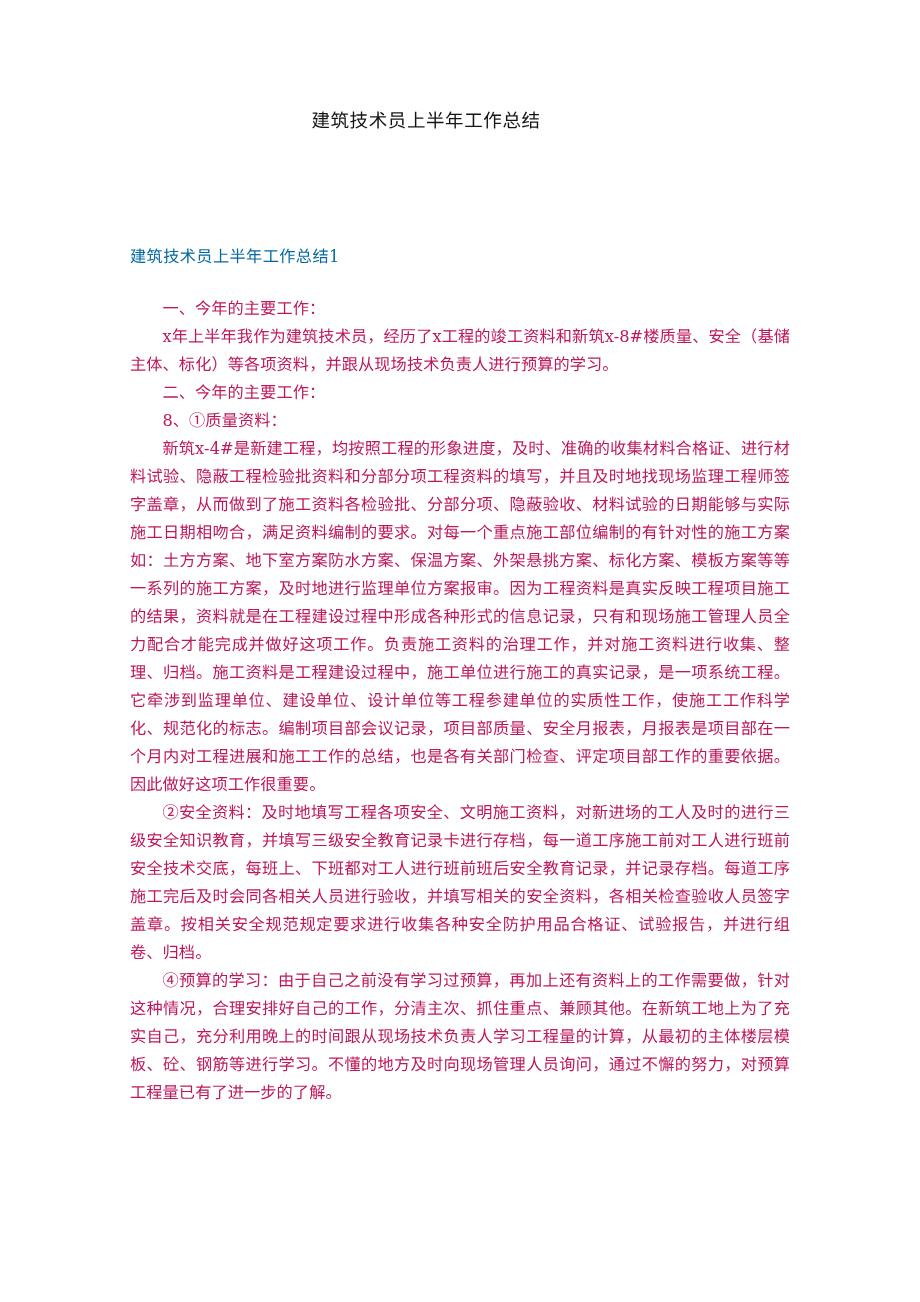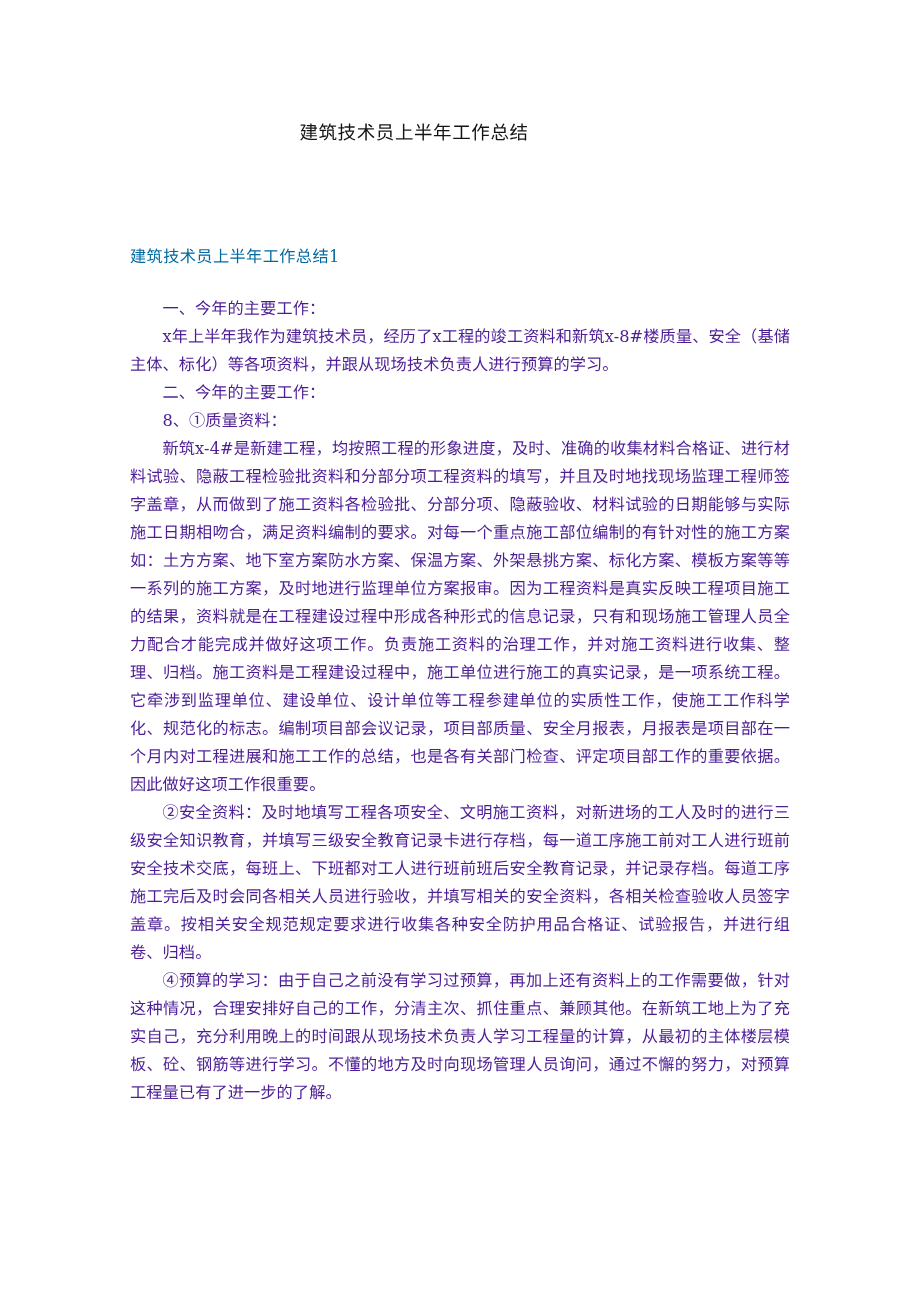--- a/index.html
+++ b/index.html
@@ -19,30 +19,31 @@
   .page {
     position: relative;
     width: 920px;
     height: 1302px;
     box-sizing: border-box;
     padding: 0;
     background: #ffffff;
   }
   .doc-title {
     position: absolute;
-    top: 108px;
+    top: 96px;
     left: 0;
     width: 828px;
     text-align: center;
     font-family: "DejaVu Serif", "Liberation Serif", serif;
     font-size: 18.5px;
     font-weight: 400;
     letter-spacing: 0.6px;
     color: #141414;
     line-height: 1.4;
+    padding-left: 12px;
   }
   .body-area {
     position: absolute;
     top: 243px;
     left: 130px;
     width: 660px;
   }
   .subheading {
     font-family: "DejaVu Serif", "Liberation Serif", serif;
     font-size: 16.2px;
@@ -51,21 +52,21 @@
     color: #0369a1;
     line-height: 28px;
     margin: 0 0 24px 0;
     text-align: left;
   }
   .para {
     font-family: "DejaVu Serif", "Liberation Serif", serif;
     font-size: 16.2px;
     font-weight: 400;
     line-height: 28px;
-    color: #4c1d95;
+    color: #be185d;
     margin: 0;
     text-align: justify;
     text-justify: inter-ideograph;
     text-indent: 2em;
     letter-spacing: 0.1px;
     word-break: break-all;
   }
 </style>
 </head>
 <body style="background: rgb(255, 255, 255);">

